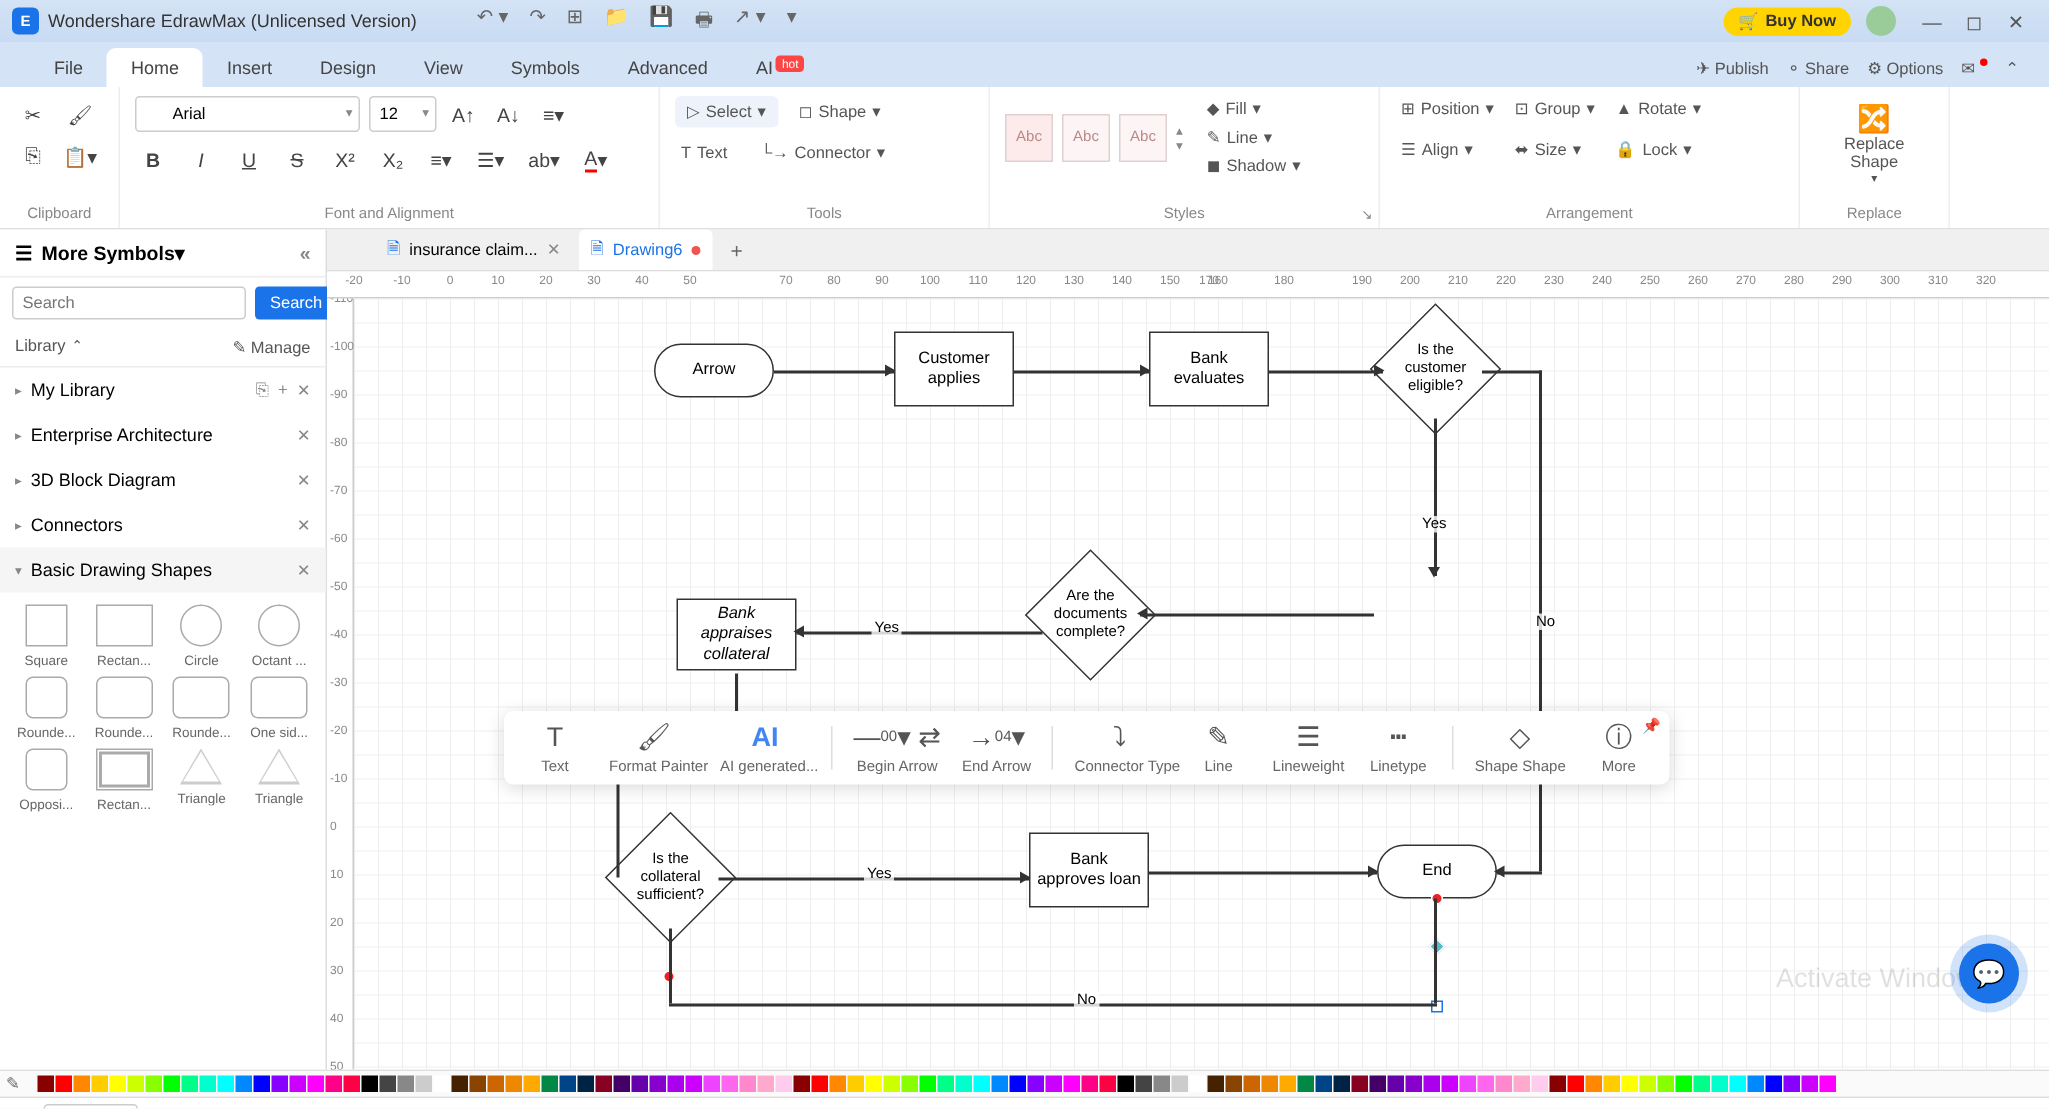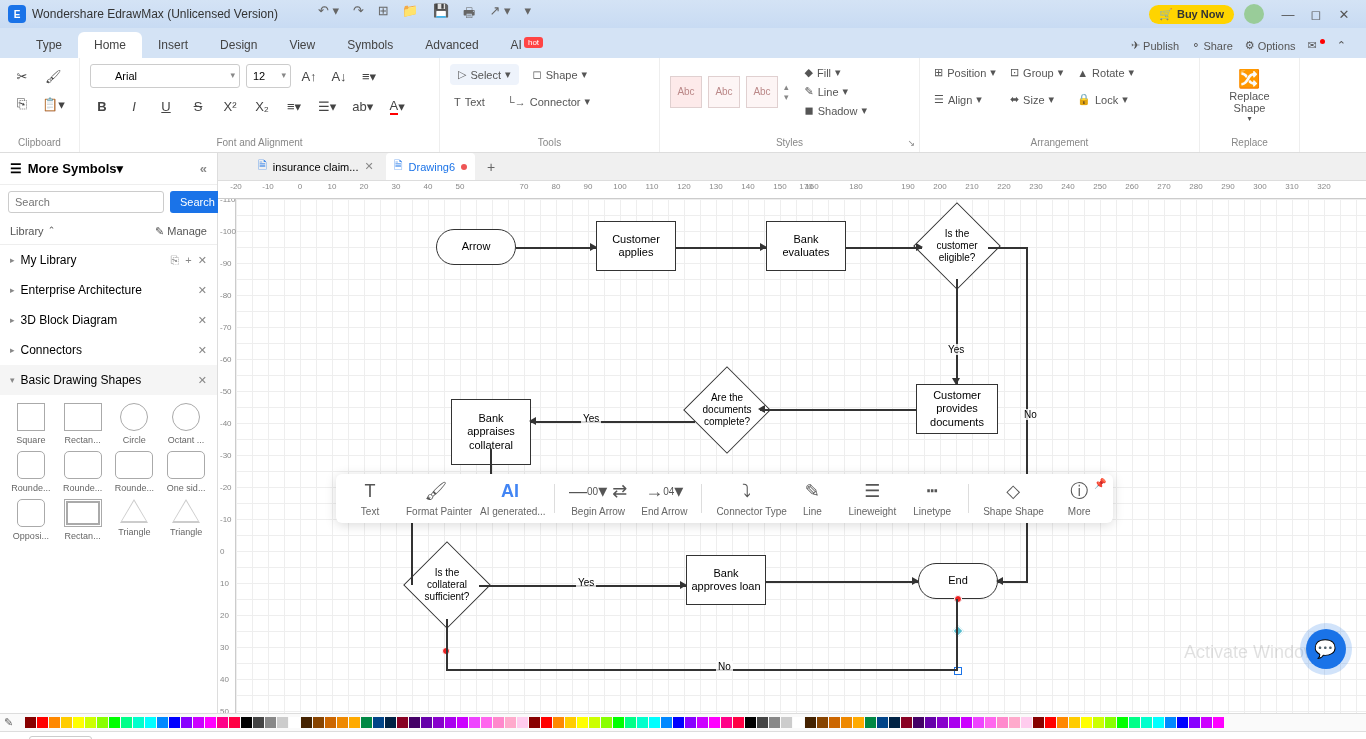--- a/index.html
+++ b/index.html
@@ -137,21 +137,21 @@
   </div>
   <div class="spacer"></div>
   <div class="buy-now">🛒 <span>Buy Now</span></div>
   <div class="avatar"></div>
   <div class="win-btn">—</div>
   <div class="win-btn">◻</div>
   <div class="win-btn">✕</div>
 </div>
 
 <div class="menubar">
-  <div class="tab">Type</div>
+  <div class="tab">File</div>
   <div class="tab active">Home</div>
   <div class="tab">Insert</div>
   <div class="tab">Design</div>
   <div class="tab">View</div>
   <div class="tab">Symbols</div>
   <div class="tab">Advanced</div>
   <div class="tab"><span>AI</span><span class="hot-badge">hot</span></div>
   <div class="spacer"></div>
   <div class="right-actions">
     <span>✈ <span>Publish</span></span>
@@ -452,25 +452,24 @@
           <span class="num" style="top: 512px;">50</span>
         </div>
       <div class="canvas">
 
         <div class="shape terminator" style="left:200px;top:30px;width:80px;height:36px;">Arrow</div>
         <div class="shape" style="left:360px;top:22px;width:80px;height:50px;">Customer applies</div>
         <div class="shape" style="left:530px;top:22px;width:80px;height:50px;">Bank evaluates</div>
         <div class="shape decision" style="left:690px;top:16px;width:62px;height:62px;">
             <div class="inner">Is the customer eligible?</div>
           </div>
-        <div class="shape" style="left:680px;top:185px;width:82px;height:50px;">Customer provides documents</div>
         <div class="shape decision" style="left:460px;top:180px;width:62px;height:62px;">
             <div class="inner">Are the documents complete?</div>
           </div>
-        <div class="shape" style="left:215px;top:200px;width:80px;height:66px;">Bank appraises collateral</div>
+        <div class="shape" style="left:215px;top:200px;width:80px;height:48px;font-style:italic;">Bank appraises collateral</div>
         <div class="shape decision" style="left:180px;top:355px;width:62px;height:62px;">
             <div class="inner">Is the collateral sufficient?</div>
           </div>
         <div class="shape" style="left:450px;top:356px;width:80px;height:50px;">Bank approves loan</div>
         <div class="shape terminator" style="left:682px;top:364px;width:80px;height:36px;">End</div>
 
         <div class="sel-handle" style="left:718px;top:396px;"></div>
         <div class="sel-handle red" style="left:718px;top:396px;"></div>
         <div class="sel-handle diamond" style="left:718px;top:428px;"></div>
         <div class="sel-handle" style="left:718px;top:468px;border-radius:0;background:white;border:1px solid #1a73e8;"></div>

